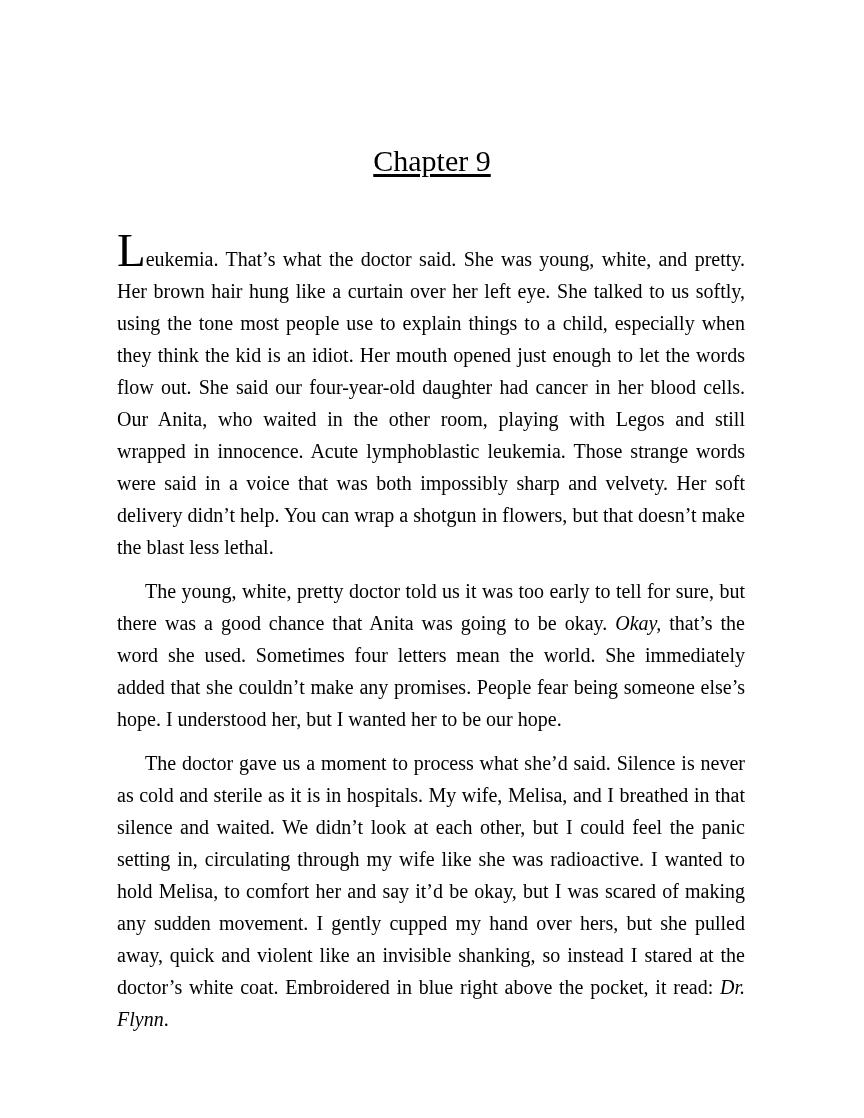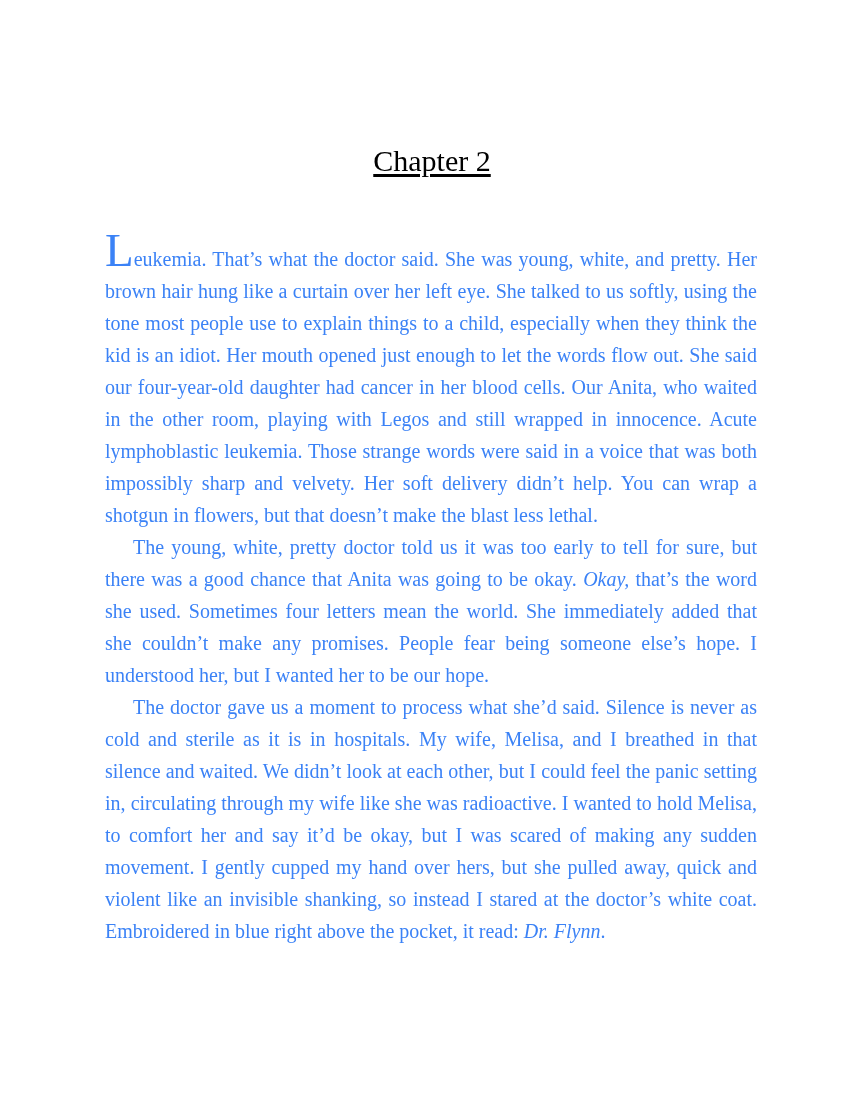--- a/index.html
+++ b/index.html
@@ -29,41 +29,41 @@
   .chapter-title .underline {
     text-decoration: underline;
     text-underline-offset: 3px;
   }
   .body-text {
     width: 652px;
     margin-left: 105px;
     margin-top: 64px;
   }
   .body-text p {
-    margin: 0;
+    margin: 12px;
     padding: 0;
     text-align: justify;
     font-size: 20px;
     line-height: 32px;
-    color: #3b82f6;
+    color: #000000;
   }
   .body-text p.indent {
     text-indent: 28px;
   }
   .raised-cap {
     font-size: 47px;
     line-height: 0;
     vertical-align: baseline;
   }
   em {
   }
 </style>
 </head>
 <body>
 
 <div class="page">
-  <h1 class="chapter-title"><span class="underline">Chapter 2</span></h1>
+  <h1 class="chapter-title"><span class="underline">Chapter 9</span></h1>
   <div class="body-text">
       <p class=""><span class="raised-cap">L</span><span>eukemia. That’s what the doctor said. She was young, white, and pretty. Her brown hair hung like a curtain over her left eye. She talked to us softly, using the tone most people use to explain things to a child, especially when they think the kid is an idiot. Her mouth opened just enough to let the words flow out. She said our four-year-old daughter had cancer in her blood cells. Our Anita, who waited in the other room, playing with Legos and still wrapped in innocence. Acute lymphoblastic leukemia. Those strange words were said in a voice that was both impossibly sharp and velvety. Her soft delivery didn’t help. You can wrap a shotgun in flowers, but that doesn’t make the blast less lethal.</span></p>
       <p class="indent"><span>The young, white, pretty doctor told us it was too early to tell for sure, but there was a good chance that Anita was going to be okay. </span><em>Okay,</em><span> that’s the word she used. Sometimes four letters mean the world. She immediately added that she couldn’t make any promises. People fear being someone else’s hope. I understood her, but I wanted her to be our hope.</span></p>
       <p class="indent"><span>The doctor gave us a moment to process what she’d said. Silence is never as cold and sterile as it is in hospitals. My wife, Melisa, and I breathed in that silence and waited. We didn’t look at each other, but I could feel the panic setting in, circulating through my wife like she was radioactive. I wanted to hold Melisa, to comfort her and say it’d be okay, but I was scared of making any sudden movement. I gently cupped my hand over hers, but she pulled away, quick and violent like an invisible shanking, so instead I stared at the doctor’s white coat. Embroidered in blue right above the pocket, it read: </span><em>Dr. Flynn</em><span>.</span></p>
     </div>
 </div>
 
 </body></html>

